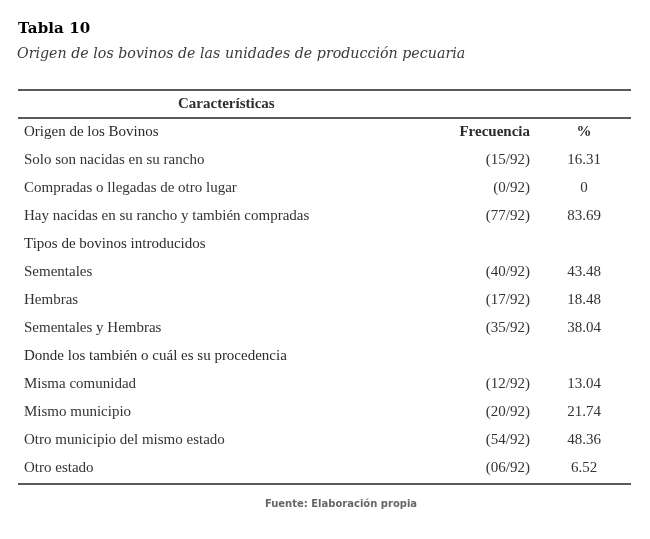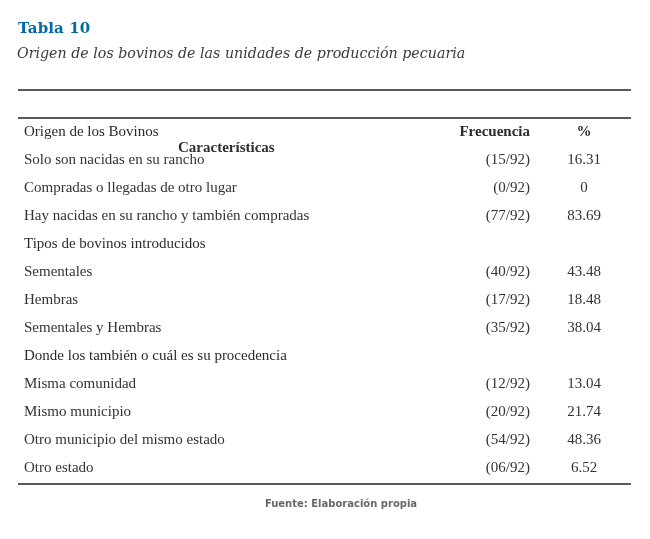--- a/index.html
+++ b/index.html
@@ -15,21 +15,21 @@
       font-family: "Liberation Serif", serif;
       color: #333333;
     }
     .caption-label {
       position: absolute;
       left: 18px;
       top: 19px;
       font-family: "DejaVu Serif", serif;
       font-weight: bold;
       font-size: 15px;
-      color: #0369a1;
+      color: #000000;
       letter-spacing: 0.1px;
     }
     .caption-title {
       position: absolute;
       left: 17px;
       top: 44px;
       font-family: "DejaVu Serif", serif;
       font-style: italic;
       font-size: 15.3px;
       color: #3a3a3a;
@@ -52,21 +52,20 @@
       height: 26px;
       position: relative;
     }
     .thead-row .char-title {
       position: absolute;
       left: 160px;
       top: 4px;
       font-weight: bold;
       font-size: 15px;
       color: #2e2e2e;
-      margin-top: 44px;
     }
     .row {
       height: 28px;
       position: relative;
       font-size: 15px;
       color: #333333;
     }
     .row .label {
       position: absolute;
       left: 6px;

